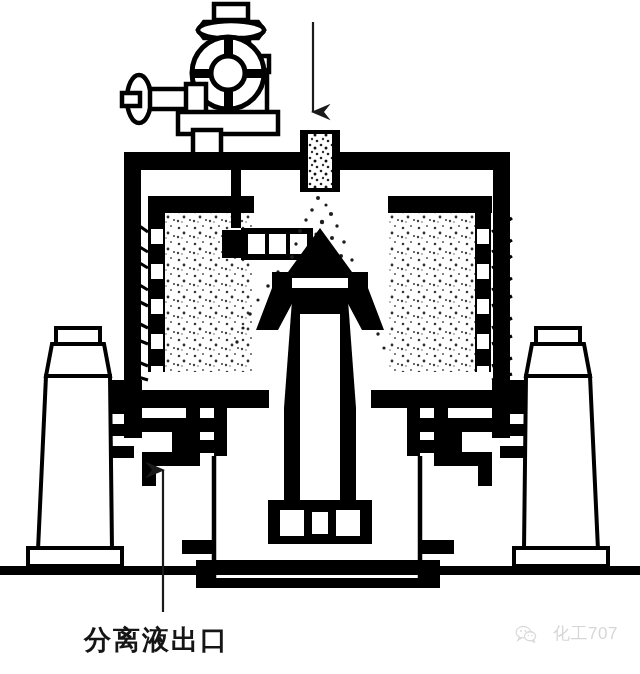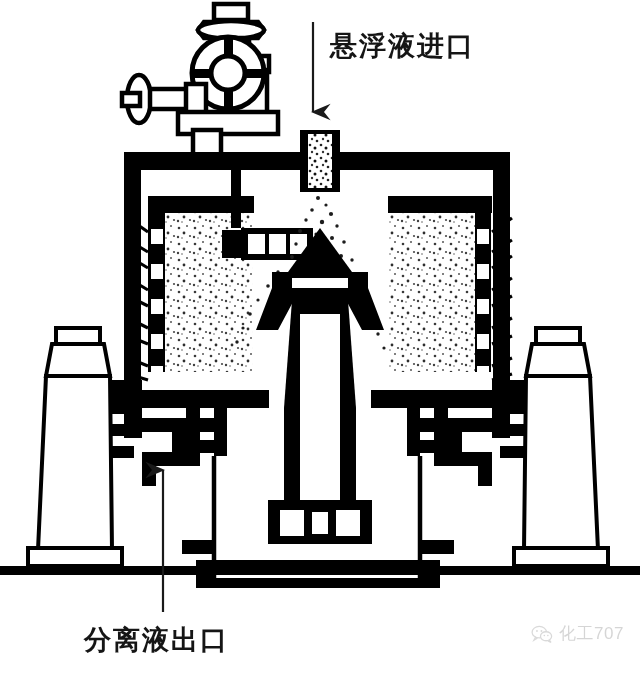--- a/index.html
+++ b/index.html
@@ -43,25 +43,25 @@
     font-size: 27px;
   }
   #label-outlet {
     left: 84px;
     top: 622px;
     font-size: 27px;
     text-align: center;
   }
   #watermark {
     position: absolute;
-    left: 531px;
+    left: 515px;
     top: 622px;
     display: flex;
     align-items: center;
-    gap: 6px;
+    gap: 16px;
     opacity: 0.28;
   }
   #watermark .wm-text {
     font-size: 17px;
     color: #6d6d6d;
     font-family: "Liberation Sans", sans-serif;
     letter-spacing: 0.5px;
   }
   #watermark .wm-icon {
     width: 22px;
@@ -349,21 +349,20 @@
     </g>
 
     <rect x="0" y="566" width="640" height="9" fill="#000000"></rect>
 
     <line x1="313" y1="22" x2="313" y2="112" stroke="#1a1a1a" stroke-width="2.2" marker-end="url(#arrowhead-down)"></line>
 
     <line x1="163" y1="612" x2="163" y2="470" stroke="#1a1a1a" stroke-width="2.2" marker-end="url(#arrowhead-up)"></line>
 
   </svg>
 
-  <div class="label-text" id="label-inlet">悬浮液进口</div>
 
   <div class="label-text" id="label-outlet">分离液出口</div>
 
   <div id="watermark">
     <svg class="wm-icon" viewBox="0 0 24 20">
       <ellipse cx="9" cy="8" rx="8" ry="6.4" fill="none" stroke="#7a7a7a" stroke-width="1.4"></ellipse>
       <path d="M5,13 L3,17 L7,14.5" fill="none" stroke="#7a7a7a" stroke-width="1.4"></path>
       <circle cx="6.4" cy="6.6" r="1.05" fill="#7a7a7a"></circle>
       <circle cx="11.4" cy="6.6" r="1.05" fill="#7a7a7a"></circle>
       <ellipse cx="16.5" cy="12.5" rx="6.2" ry="5" fill="#ffffff" stroke="#7a7a7a" stroke-width="1.4"></ellipse>

